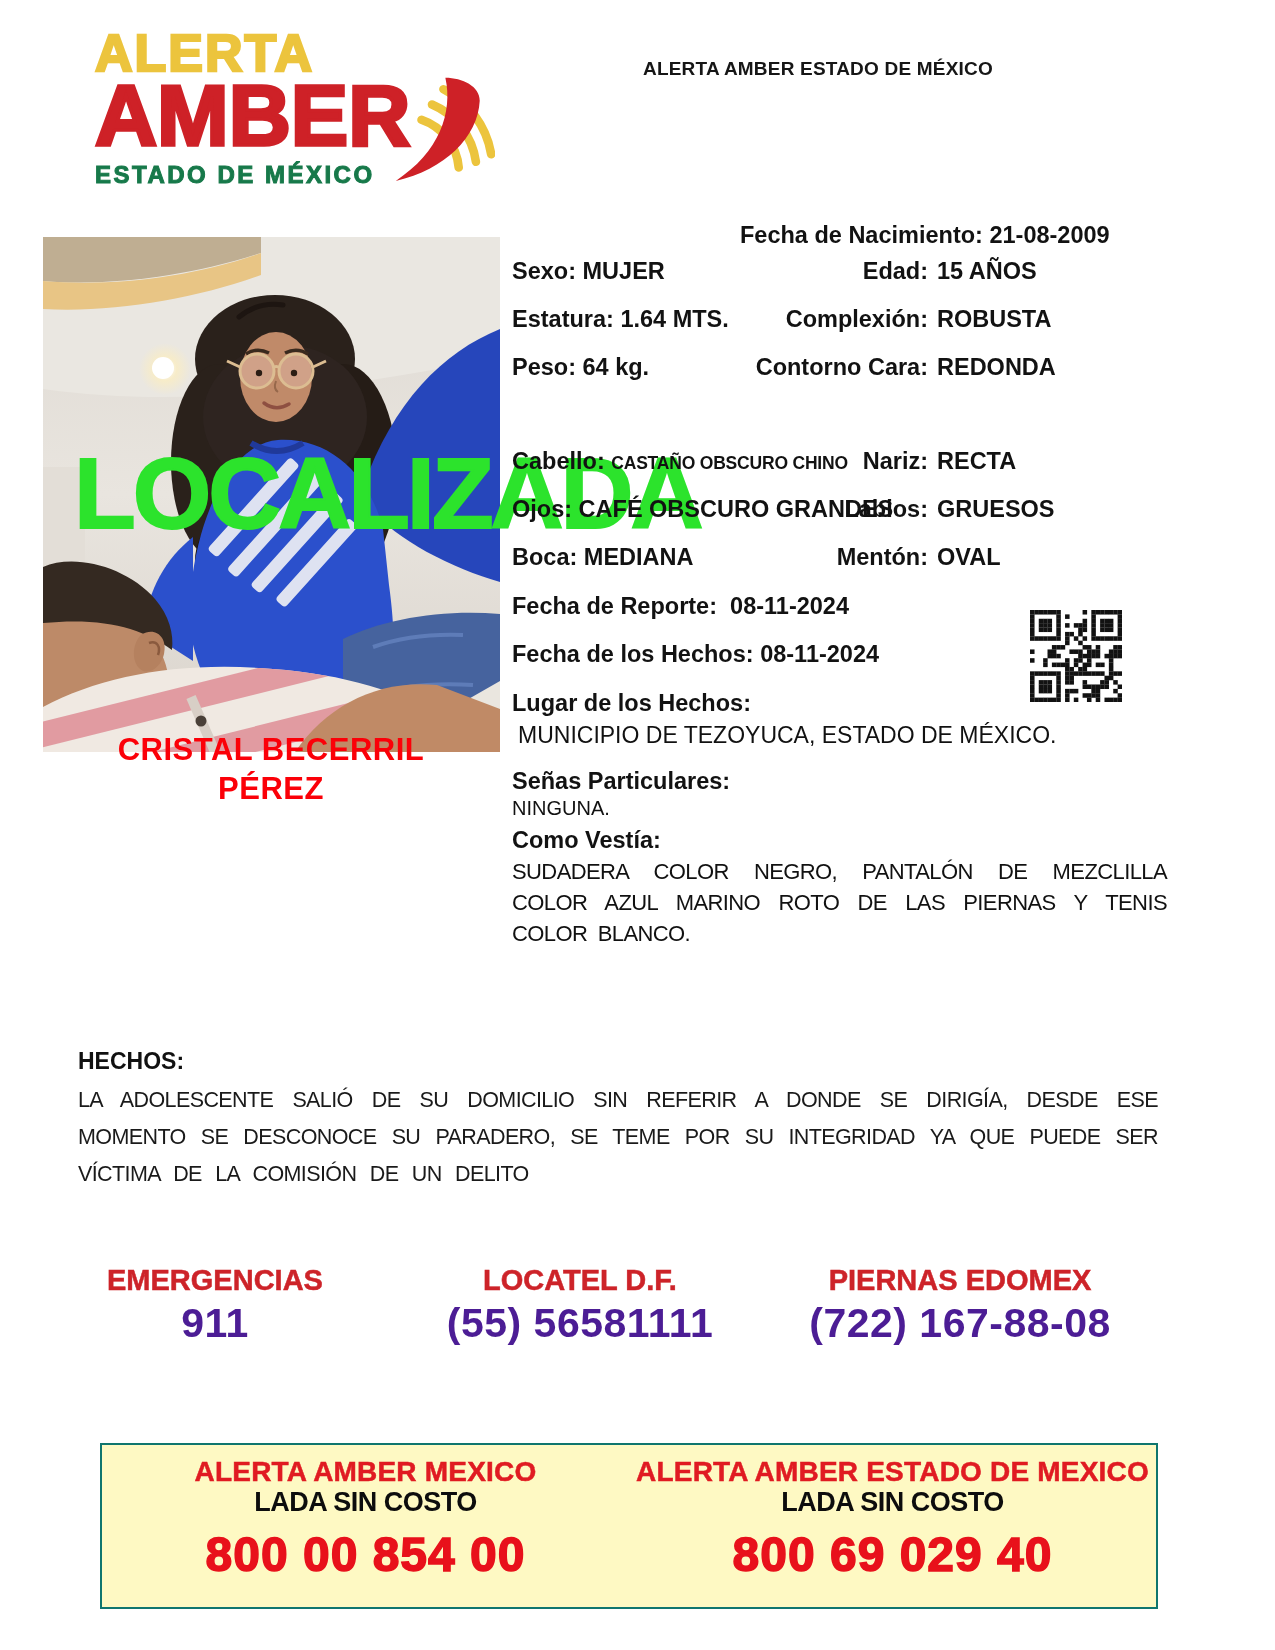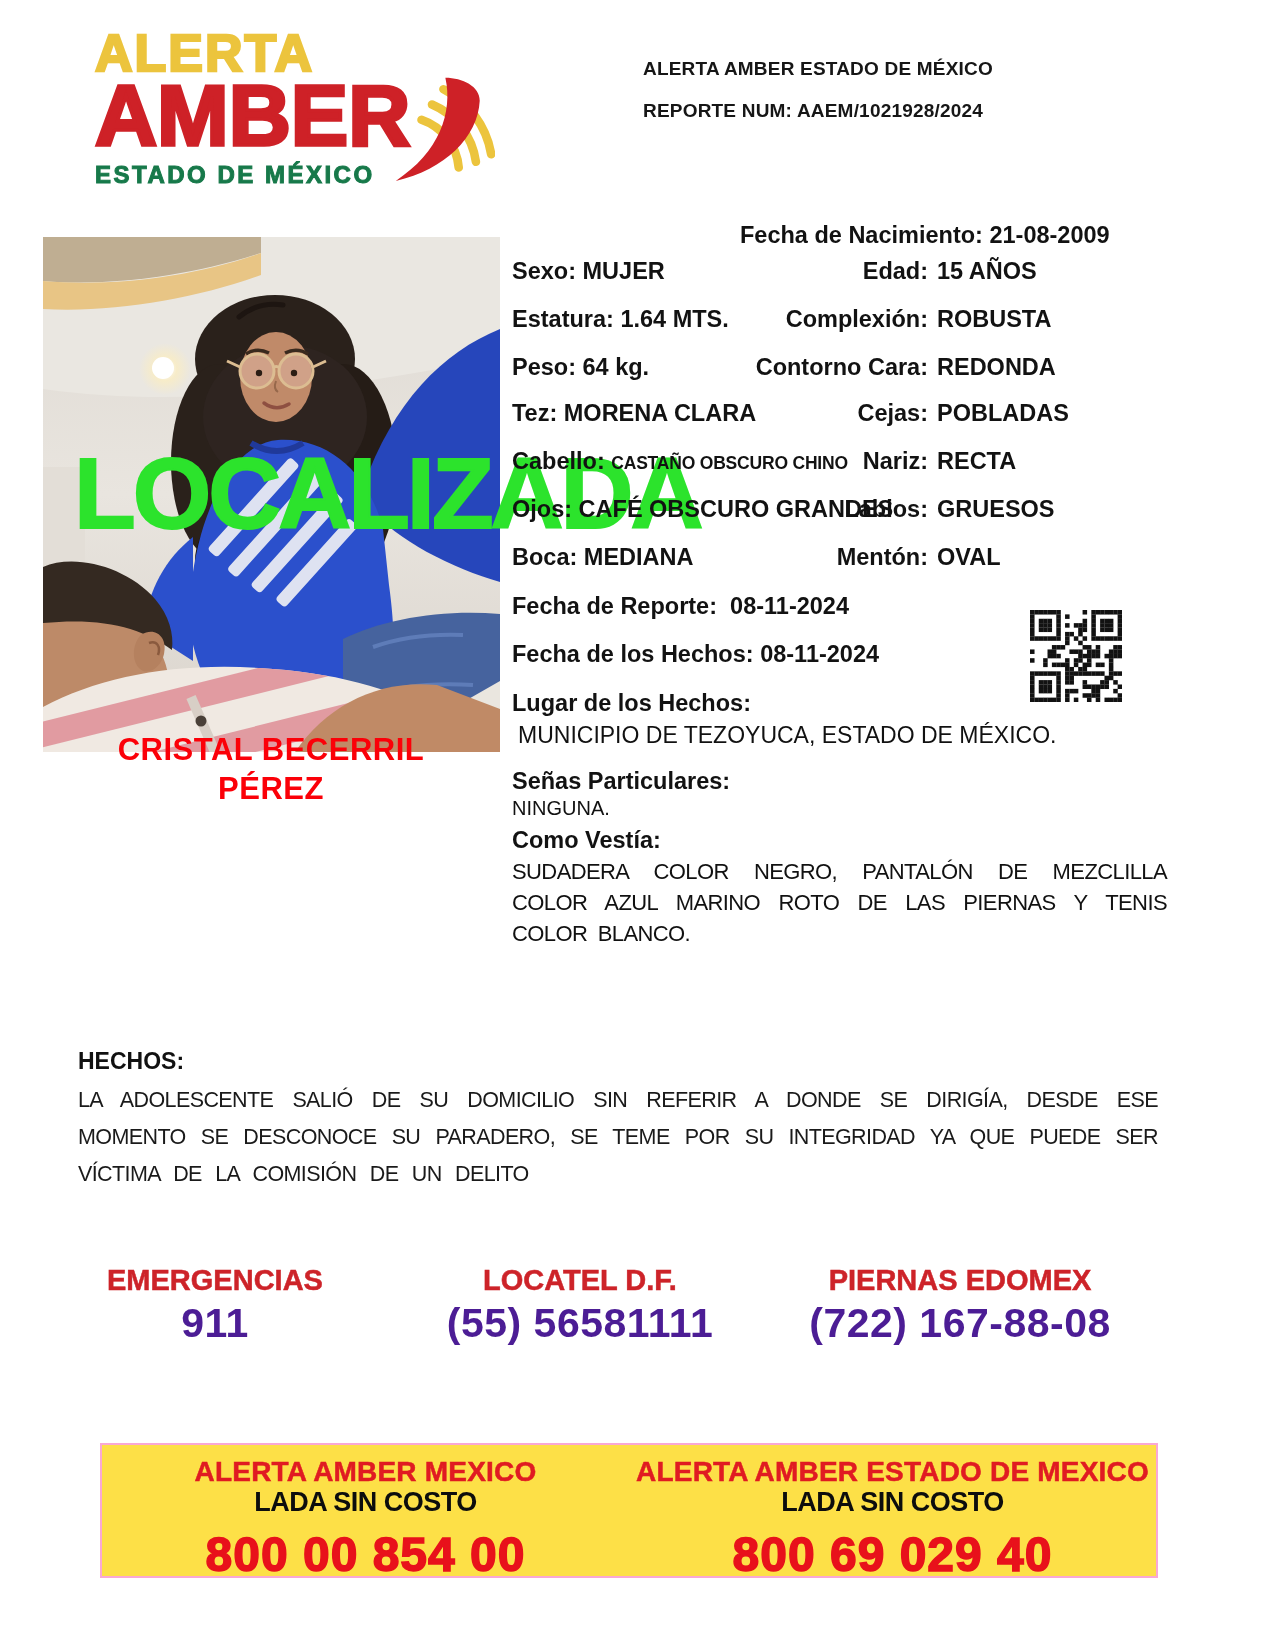--- a/index.html
+++ b/index.html
@@ -71,22 +71,22 @@
   
   .em-col{position:absolute;text-align:center;top:1264px;}
   .em-1{left:75px;width:280px;}
   .em-2{left:420px;width:320px;}
   .em-3{left:780px;width:360px;}
   .em-name{color:#cd2329;font-size:29px;font-weight:700;-webkit-text-stroke:0.5px #cd2329;}
   .em-number{color:#4c1d95;font-size:41px;font-weight:700;margin-top:3px;letter-spacing:0.5px;}
 
   
   .hotline-box{
-    left:100px;top:1443px;width:1058px;height:135px;border:2px solid #f9a8d4;
-    box-sizing:border-box;display:flex;background:#fde047;
+    left:100px;top:1443px;width:1058px;height:166px;border:2px solid #0f766e;
+    box-sizing:border-box;display:flex;background:#fef9c3;
   }
   .hl-col{width:50%;text-align:center;padding-top:11px;}
   .hl-title{color:#e01b22;font-size:28px;font-weight:700;letter-spacing:0.2px;-webkit-text-stroke:0.5px #e01b22;}
   .hl-sub{color:#0d0d0d;font-size:27px;font-weight:700;letter-spacing:-0.5px;margin-top:-1px;}
   .hl-number{color:#e8111b;font-size:48px;font-weight:700;margin-top:9px;letter-spacing:1px;-webkit-text-stroke:1.5px #e8111b;}
 </style>
 </head>
 <body>
 
 <div>
@@ -98,21 +98,20 @@
     <svg class="logo-swoosh" viewBox="0 0 110 135">
       <path d="M56,18 A94,94 0 0 1 106,86" stroke="#ecc43d" stroke-width="9" fill="none" stroke-linecap="round"></path>
       <path d="M44,34 A76,76 0 0 1 90,94" stroke="#ecc43d" stroke-width="9" fill="none" stroke-linecap="round"></path>
       <path d="M33,50 A58,58 0 0 1 72,100" stroke="#ecc43d" stroke-width="9" fill="none" stroke-linecap="round"></path>
       <path d="M58,6 C66,42 52,84 6,114 C58,102 92,68 94,30 C94,15 76,6 58,6 Z" fill="#ce2127"></path>
     </svg>
   </div>
 
   <div class="abs hdr">
     <div class="hdr-title">ALERTA AMBER ESTADO DE MÉXICO</div>
-    <div class="hdr-report">REPORTE NUM: AAEM/1021928/2024</div>
   </div>
 
   <div class="abs photo">
     <svg viewBox="0 0 457 515" preserveAspectRatio="none">
       <defs>
         <linearGradient id="bgws" x1="0" y1="0" x2="0" y2="1">
           <stop offset="0" stop-color="#ddd8d1"></stop>
             <stop offset="0.5" stop-color="#e9e5df"></stop>
             <stop offset="1" stop-color="#d9d3cb"></stop>
         </linearGradient>
@@ -216,27 +215,20 @@
     </div>
 
     <div class="drow" style="top:149px;">
       <span class="dleft"><span>Peso:</span> <span class="dv">64 kg.</span></span>
       <span class="dright">
           <span class="rlabel">Contorno Cara:</span>
           <span class="rvalue">REDONDA</span>
         </span>
     </div>
 
-    <div class="drow" style="top:195px;">
-      <span class="dleft"><span>Tez:</span> <span class="dv">MORENA CLARA</span></span>
-      <span class="dright">
-          <span class="rlabel">Cejas:</span>
-          <span class="rvalue">POBLADAS</span>
-        </span>
-    </div>
 
     <div class="drow" style="top:243px;">
       <span class="dleft"><span>Cabello:</span> <span class="dv small">CASTAÑO OBSCURO CHINO</span></span>
       <span class="dright">
           <span class="rlabel">Nariz:</span>
           <span class="rvalue">RECTA</span>
         </span>
     </div>
 
     <div class="drow" style="top:339px;">

